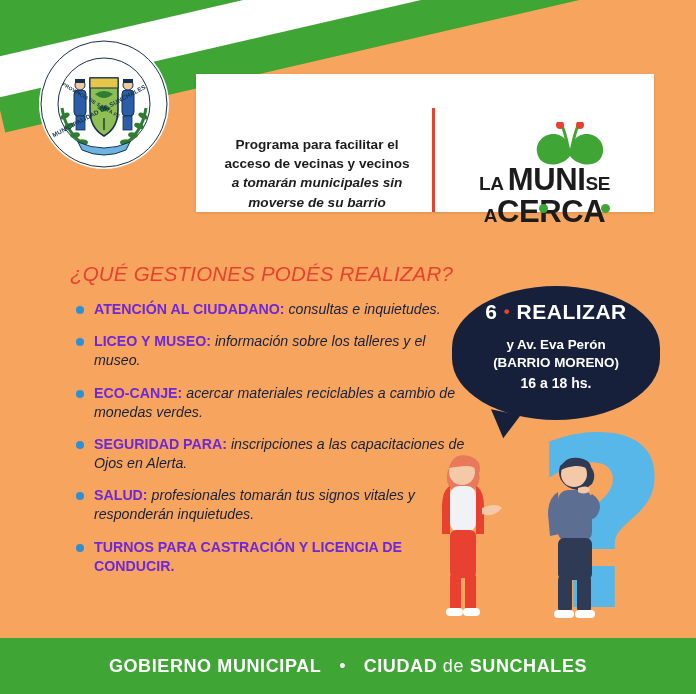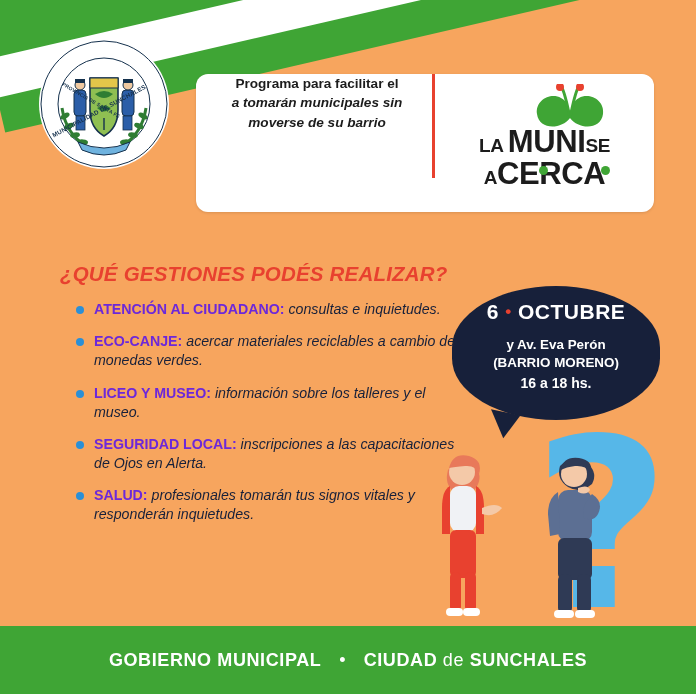--- a/index.html
+++ b/index.html
@@ -73,23 +73,22 @@
   
   .header-card {
     position: absolute;
     left: 196px;
     top: 74px;
     width: 458px;
     height: 138px;
     background: #ffffff;
     z-index: 9;
     display: flex;
-    align-items: flex-start;
+    align-items: flex-end;
     box-shadow: 0 1px 3px rgba(0,0,0,.12);
-    border-radius: 12px;
   }
   .header-text {
     width: 236px;
     padding: 0 10px 0 16px;
     box-sizing: border-box;
     text-align: center;
     color: #1c1c1c;
     font-size: 13.6px;
     line-height: 1.42;
     font-weight: bold;
@@ -147,24 +146,24 @@
   .dot-green {
     position: absolute;
     width: 9px;
     height: 9px;
     border-radius: 50%;
     background: #3fa535;
   }
   
   .main-heading {
     position: absolute;
-    left: 60px;
+    left: 70px;
     top: 262px;
     font-size: 20.5px;
-    font-weight: bold;
+    font-weight: normal;
     font-style: italic;
     color: #e8412f;
     letter-spacing: .2px;
     z-index: 6;
   }
   
   .bullets {
     position: absolute;
     left: 74px;
     top: 300px;
@@ -269,21 +268,21 @@
     width: 248px;
     height: 192px;
     z-index: 6;
   }
   
   .bottom-bar {
     position: absolute;
     left: 0;
     bottom: 0;
     width: 696px;
-    height: 68px;
+    height: 56px;
     background: #3fa535;
     z-index: 10;
     display: flex;
     align-items: center;
     justify-content: center;
     gap: 18px;
   }
   .bottom-bar .txt {
     color: #ffffff;
     font-size: 18px;
@@ -348,20 +347,21 @@
     </svg>
     <div class="crest-ring-text">
       <span style="transform:rotate(-118deg) translate(0,-60px) rotate(90deg);">MUNICIPALIDAD DE SUNCHALES</span>
       <span style="transform:rotate(-60deg) translate(0,-46px) rotate(90deg); font-size:5px;">PROVINCIA DE SANTA FE</span>
     </div>
   </div>
 
   <div class="header-card">
     <div class="header-text">
       <div>Programa para facilitar el</div>
+      <div>acceso de vecinas y vecinos</div>
       <div class="italic">a tomarán municipales sin</div>
       <div class="italic">moverse de su barrio</div>
     </div>
     <div class="header-divider"></div>
     <div class="logo-block">
       <div class="butterfly">
         <svg viewBox="0 0 78 46" width="78" height="46">
           <path d="M39 34 C30 46 8 46 6 30 C4 16 20 8 30 14 C36 17 39 24 39 34 Z" fill="#3fa535"></path>
           <path d="M39 34 C48 46 70 46 72 30 C74 16 58 8 48 14 C42 17 39 24 39 34 Z" fill="#3fa535"></path>
           <path d="M39 34 C36 20 34 8 30 2" stroke="#3fa535" stroke-width="3" fill="none"></path>
@@ -383,43 +383,47 @@
 
   <div class="main-heading">¿QUÉ GESTIONES PODÉS REALIZAR?</div>
 
   <div class="bullets">
     <div class="bullet">
       <span class="dot"></span>
       <b>ATENCIÓN AL CIUDADANO:</b><i> consultas e inquietudes.</i>
     </div>
     <div class="bullet">
       <span class="dot"></span>
+      <b>LICEO Y MUSEO:</b><i> información sobre los talleres y el museo.</i>
+    </div>
+    <div class="bullet">
+      <span class="dot"></span>
       <b>ECO-CANJE:</b><i> acercar materiales reciclables a cambio de monedas verdes.</i>
     </div>
     <div class="bullet">
       <span class="dot"></span>
-      <b>LICEO Y MUSEO:</b><i> información sobre los talleres y el museo.</i>
-    </div>
-    <div class="bullet">
-      <span class="dot"></span>
-      <b>SEGURIDAD LOCAL:</b><i> inscripciones a las capacitaciones de Ojos en Alerta.</i>
+      <b>SEGURIDAD PARA:</b><i> inscripciones a las capacitaciones de Ojos en Alerta.</i>
     </div>
     <div class="bullet">
       <span class="dot"></span>
       <b>SALUD:</b><i> profesionales tomarán tus signos vitales y responderán inquietudes.</i>
+    </div>
+    <div class="bullet">
+      <span class="dot"></span>
+      <b>TURNOS PARA CASTRACIÓN Y LICENCIA DE CONDUCIR.</b><i></i>
     </div>
   </div>
 
   <div class="qmark">?</div>
 
   <div class="bubble">
     <div class="date">
       <span>6</span>
       <span class="sep">•</span>
-      <span>OCTUBRE</span>
+      <span>REALIZAR</span>
     </div>
     <div class="place" style="margin-top:13px;">y Av. Eva Perón</div>
     <div class="barrio">(BARRIO MORENO)</div>
     <div class="hours">16 a 18 hs.</div>
   </div>
 
   <div class="people">
     <svg viewBox="0 0 248 192" width="248" height="192">
 
       <g>

